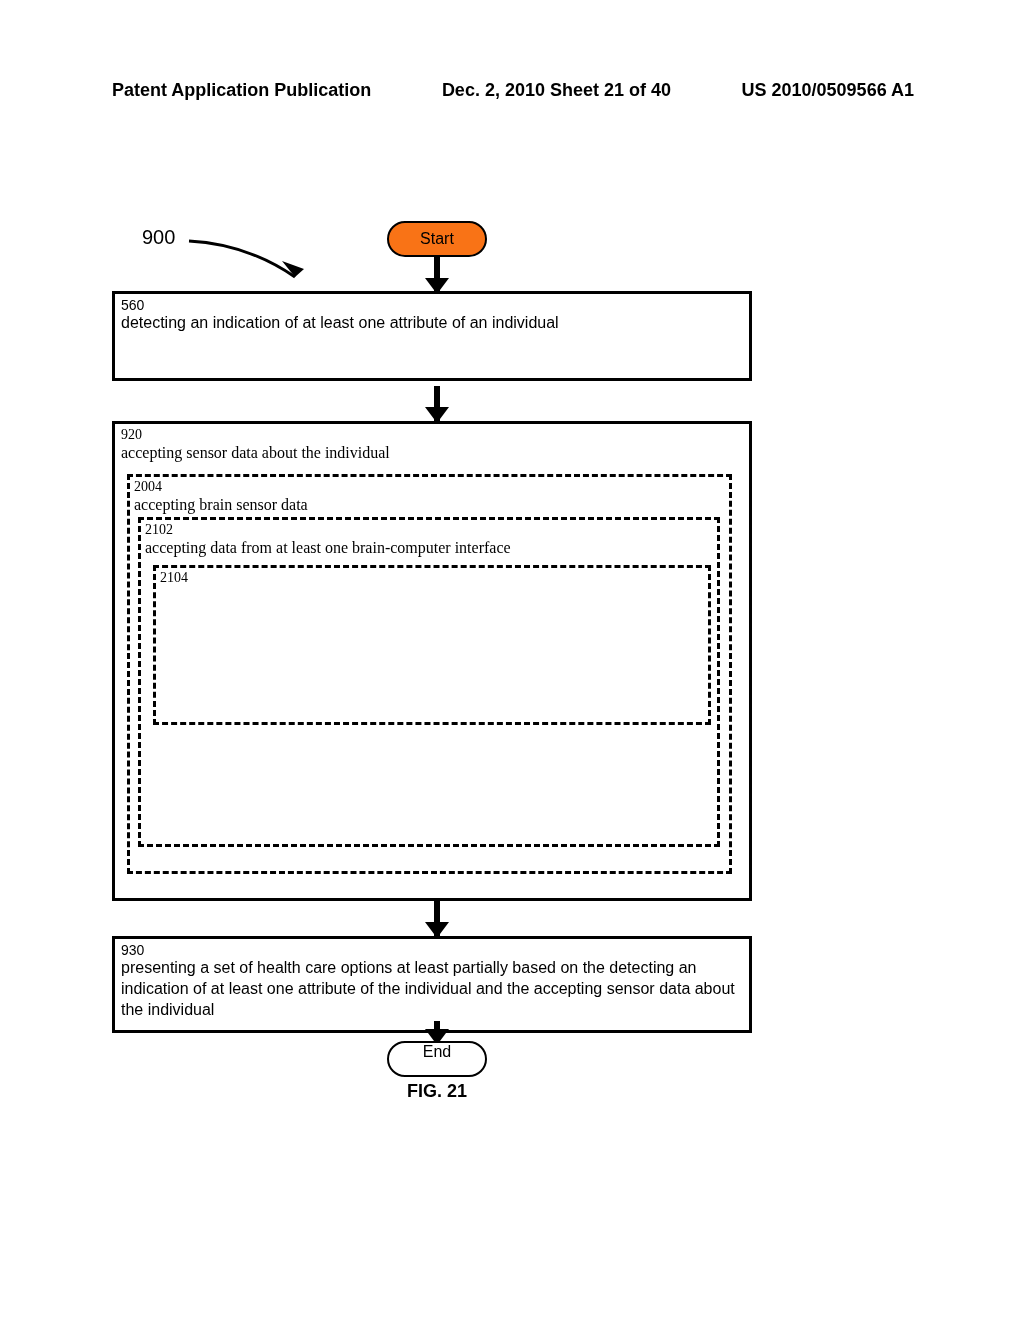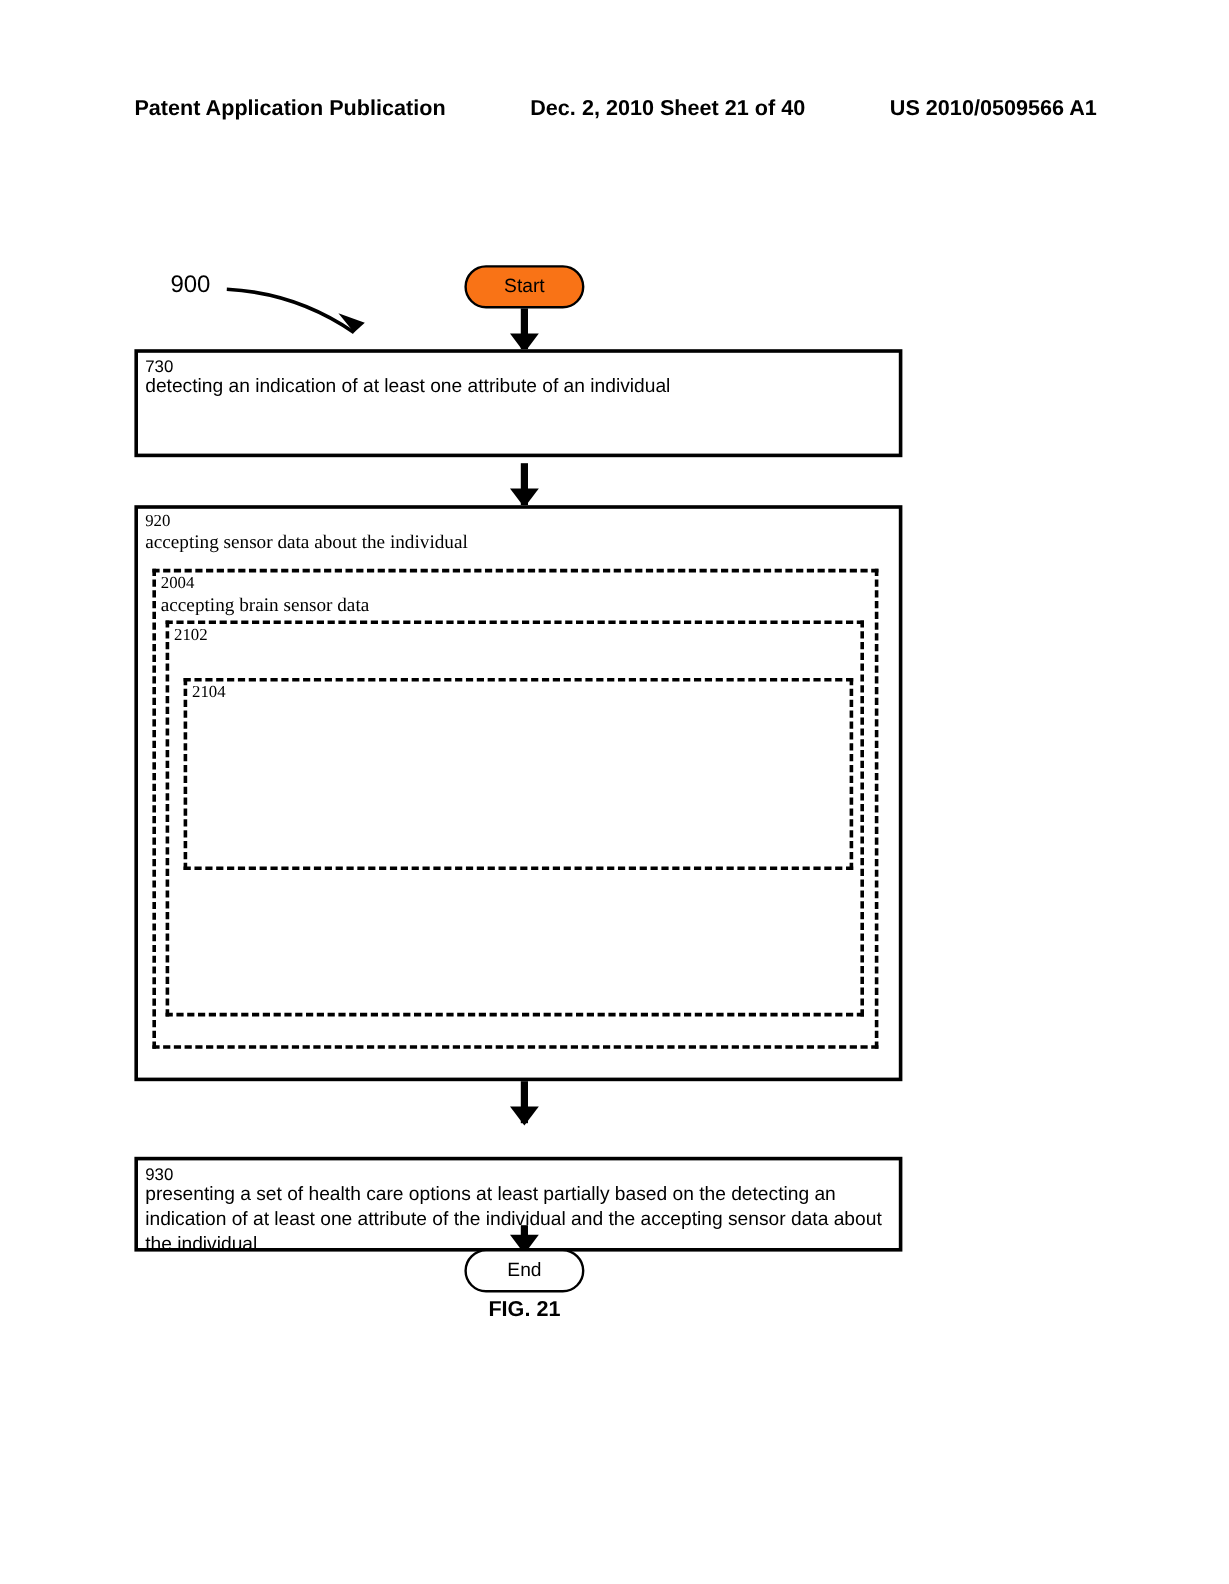--- a/index.html
+++ b/index.html
@@ -52,21 +52,20 @@
     }
     .end-node {
       position: absolute;
       top: 820px;
       left: 275px;
       width: 100px;
       height: 36px;
       border: 2.5px solid #000;
       border-radius: 18px;
       display: flex;
-      align-items: center;
       justify-content: center;
       font-size: 16px;
       background: #fff;
     }
     .arrow {
       position: absolute;
       left: 322px;
       width: 6px;
       background: #000;
     }
@@ -102,22 +101,21 @@
       top: 200px;
       left: 0;
       width: 640px;
       height: 480px;
       font-family: Liberation Serif, serif;
     }
     .box930 {
       top: 715px;
       left: 0;
       width: 640px;
-      height: 79px;
-      margin-top: 28px;
+      height: 97px;
     }
     .box-num {
       font-size: 14px;
       display: block;
     }
     .box-text {
       display: block;
       line-height: 1.3;
       padding-right: 4px;
     }
@@ -170,36 +168,37 @@
     <polygon points="108,38 95,22 117,30" fill="#000"></polygon>
   </svg>
 
   <div class="start-node">
     <span>Start</span>
   </div>
 
   <div class="arrow arrow1"></div>
 
   <div class="box box910">
-    <span class="box-num">730</span>
+    <span class="box-num">560</span>
     <span class="box-text">detecting an indication of at least one attribute of an individual</span>
   </div>
 
   <div class="arrow arrow2"></div>
 
   <div class="box box920">
     <span class="box-num">920</span>
     <span class="box-text">accepting sensor data about the individual</span>
 
     <div class="dashed-box dash2004">
       <span class="box-num">2004</span>
       <span class="box-text">accepting brain sensor data</span>
 
       <div class="dashed-box dash2102">
         <span class="box-num">2102</span>
+        <span class="box-text">accepting data from at least one brain-computer interface</span>
 
         <div class="dashed-box dash2104">
           <span class="box-num">2104</span>
         </div>
       </div>
     </div>
   </div>
 
   <div class="arrow arrow3"></div>
 

